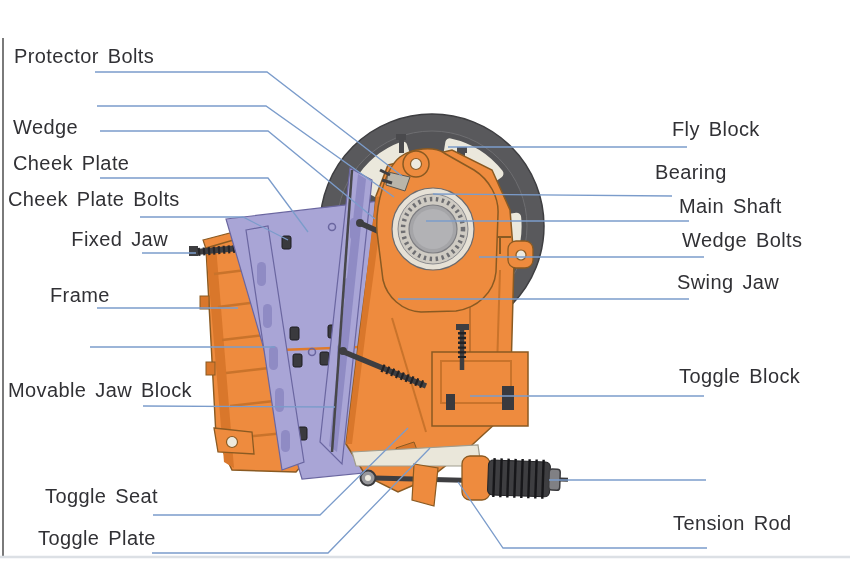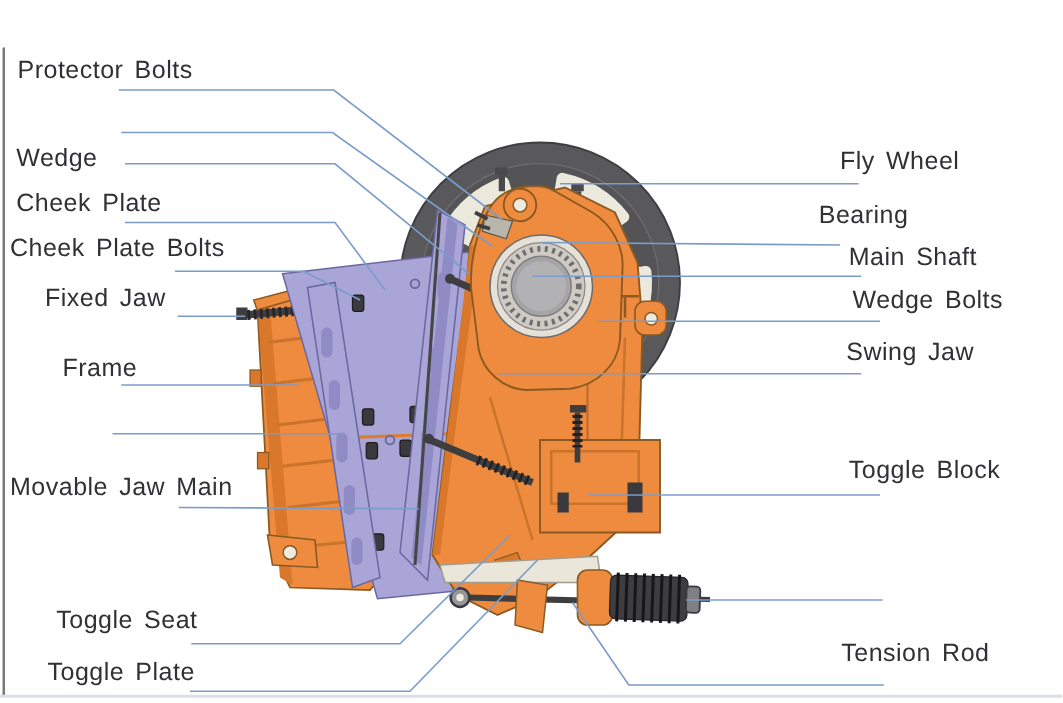--- a/index.html
+++ b/index.html
@@ -5,21 +5,21 @@
   html,body{margin:0;padding:0;background:#ffffff;}
   .stage{
     position:relative;width:850px;height:562px;background:#ffffff;
     font-family:"Liberation Sans","DejaVu Sans",sans-serif;overflow:hidden;
   }
   .stage svg{position:absolute;left:0;top:0;z-index:1;}
   .lbl{
     position:absolute;z-index:2;font-size:20px;line-height:26px;color:#313135;
     letter-spacing:0.4px;word-spacing:3px;white-space:nowrap;
   }
-  .lbl.two-line{white-space:normal;width:132px;text-align:left;line-height:28px;}
+  .lbl.two-line{white-space:normal;width:132px;text-align:right;line-height:28px;}
 </style>
 </head>
 <body>
 
 <div class="stage">
 
   <svg width="850" height="562" viewBox="0 0 850 562">
     <defs>
       <path id="spokeWin" d="M 44,-14 A 44 44 0 0 1 44,14 L 80,29 A 86 86 0 0 0 80,-29 Z" fill="#EBE8DC" stroke="#EBE8DC" stroke-width="9" stroke-linejoin="round"></path>
     </defs>
@@ -215,25 +215,25 @@
   </svg>
 
   <div class="lbl" style="left:14px;top:43px">Protector Bolts</div>
   <div class="lbl" style="left:13px;top:114px">Wedge</div>
   <div class="lbl" style="left:13px;top:150px">Cheek Plate</div>
   <div class="lbl" style="left:8px;top:186px">Cheek Plate Bolts</div>
   <div class="lbl two-line" style="left:36px;top:225px">
     <span>Fixed Jaw</span><br>
   </div>
   <div class="lbl" style="left:50px;top:282px">Frame</div>
-  <div class="lbl" style="left:8px;top:377px">Movable Jaw Main</div>
+  <div class="lbl" style="left:8px;top:377px">Movable Jaw Block</div>
   <div class="lbl" style="left:45px;top:483px">Toggle Seat</div>
   <div class="lbl" style="left:38px;top:525px">Toggle Plate</div>
 
-  <div class="lbl" style="left:672px;top:116px">Fly Wheel</div>
+  <div class="lbl" style="left:672px;top:116px">Fly Block</div>
   <div class="lbl" style="left:655px;top:159px">Bearing</div>
   <div class="lbl" style="left:679px;top:193px">Main Shaft</div>
   <div class="lbl" style="left:682px;top:227px">Wedge Bolts</div>
   <div class="lbl" style="left:677px;top:269px">Swing Jaw</div>
   <div class="lbl" style="left:679px;top:363px">Toggle Block</div>
   <div class="lbl" style="left:673px;top:510px">Tension Rod</div>
 
 </div>
 
 </body></html>

